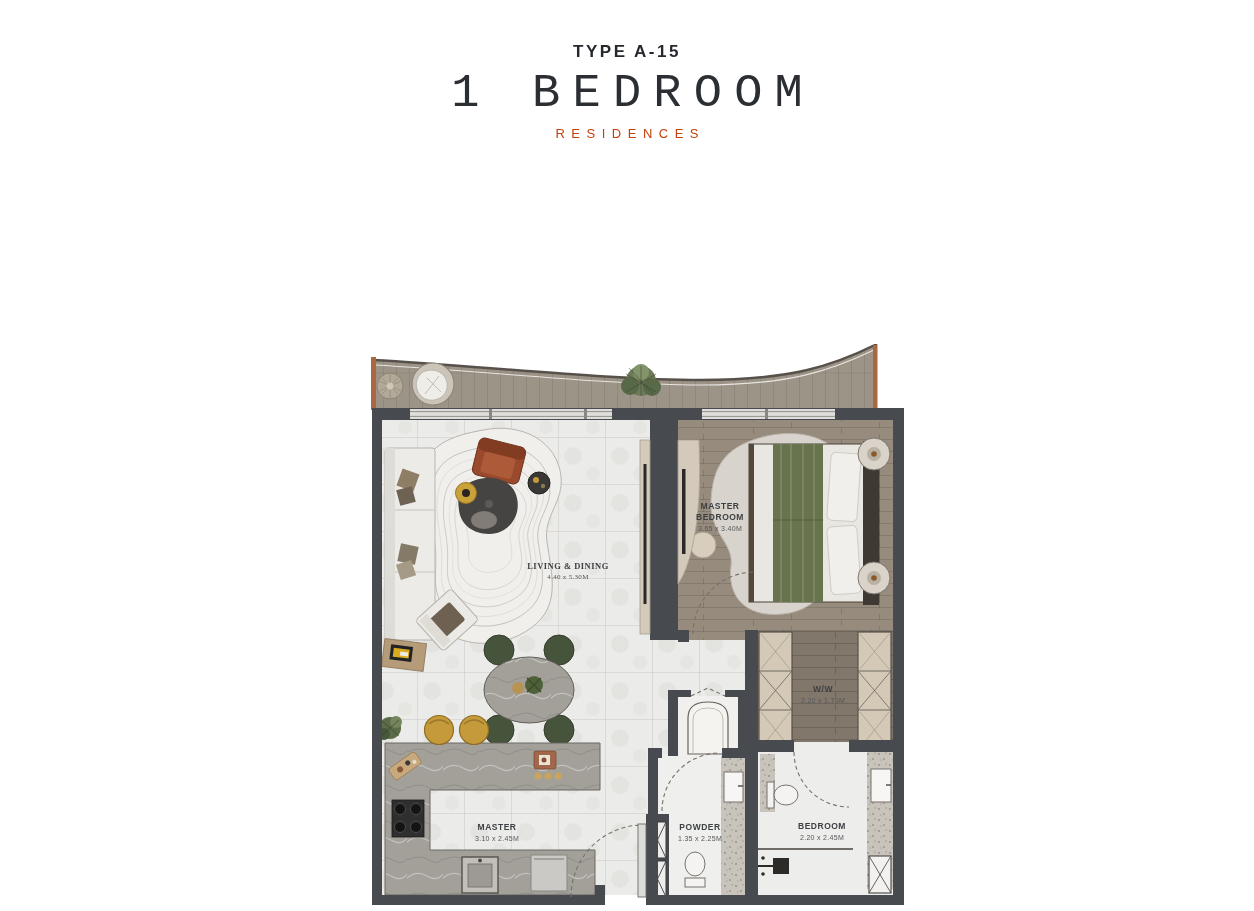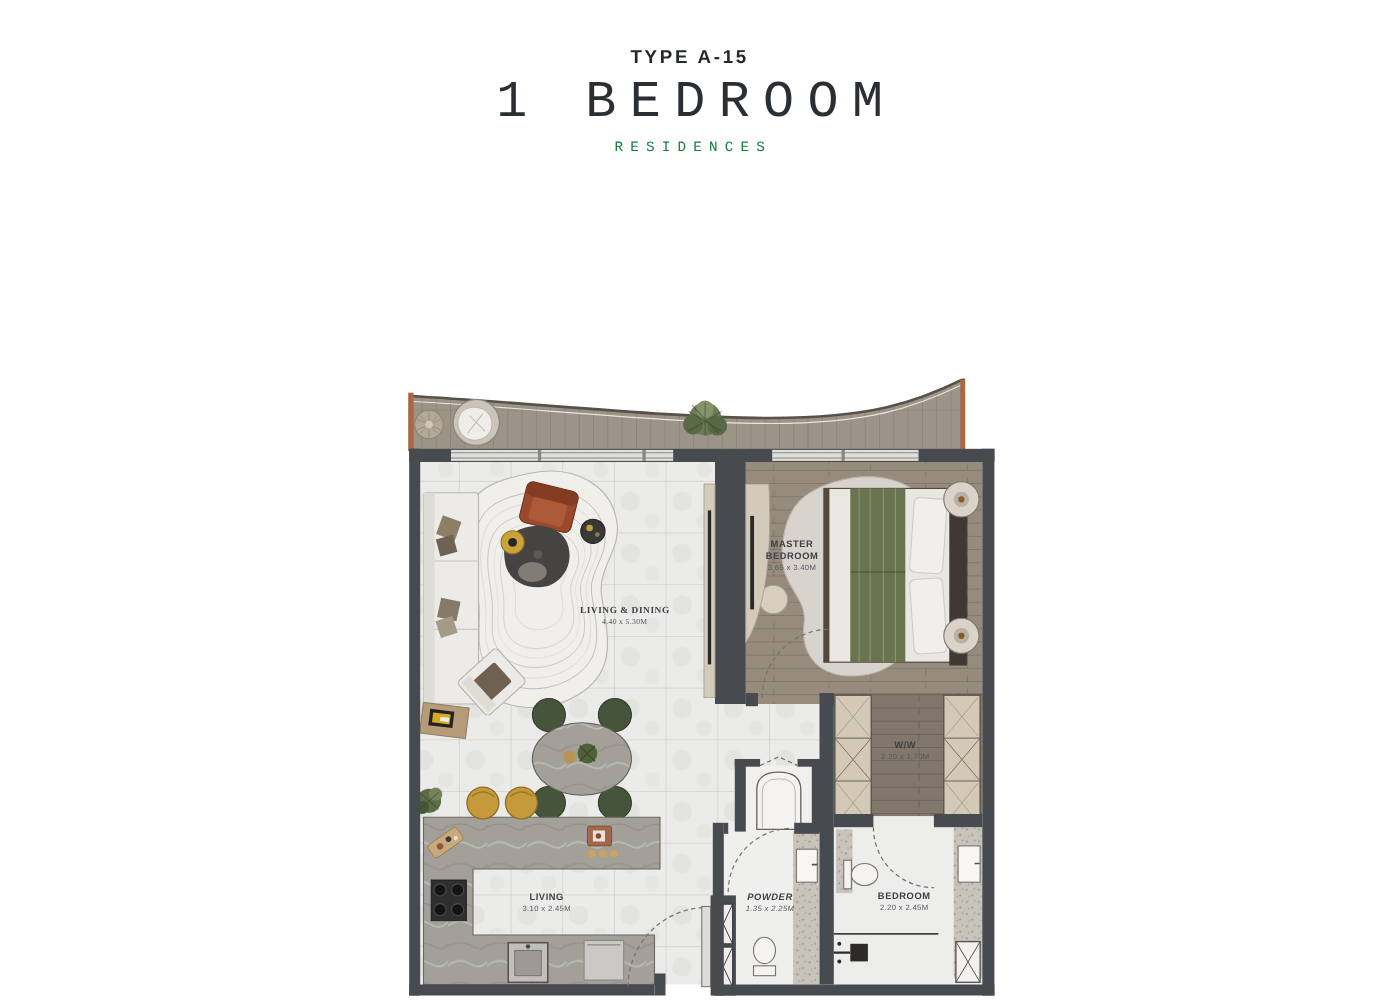--- a/index.html
+++ b/index.html
@@ -3,25 +3,25 @@
 <meta charset="utf-8">
 <style>
   html,body{margin:0;padding:0;background:#ffffff;}
   #page{position:relative;width:1254px;height:911px;background:#ffffff;overflow:hidden;
         font-family:"Liberation Sans",sans-serif;}
   
   #header{position:absolute;top:42px;left:0;width:1254px;text-align:center;}
   .type-label{font-size:17px;font-weight:bold;letter-spacing:2.5px;color:#25292d;}
   .main-title{margin-top:8px;font-family:Liberation Mono, monospace;font-weight:400;
               font-size:47px;letter-spacing:.26em;text-indent:.26em;color:#2b2f34;line-height:1;}
-  .sub-title{margin-top:9px;font-size:13px;letter-spacing:.5em;text-indent:.5em;color:#15803d;font-family:Liberation Mono, monospace;}
+  .sub-title{margin-top:9px;font-size:13px;letter-spacing:.5em;text-indent:.5em;color:#c2410c;}
   
   #plan{position:absolute;left:371px;top:344px;width:534px;height:562px;}
   #plan svg{position:absolute;left:0;top:0;}
-  .room-label{position:absolute;transform:translate(-50%,-50%);text-align:center;line-height:1.3;pointer-events:none;}
+  .room-label{position:absolute;transform:translate(-50%,-50%);text-align:center;line-height:1.3;pointer-events:none;margin-top:12px;}
   .room-name{font-size:8.5px;font-weight:bold;letter-spacing:.5px;color:#3e4144;}
   .room-dims{font-size:7px;letter-spacing:.3px;color:#55585b;margin-top:1px;}
   .w64{width:64px;}
 </style>
 </head>
 <body>
 
 <div id="page">
 
   <div id="header">
@@ -385,24 +385,24 @@
   </div>
   <div class="room-label w64" style="left:349px;top:161px;">
     <div class="room-name">MASTER BEDROOM</div>
     <div class="room-dims">3.65 x 3.40M</div>
   </div>
   <div class="room-label" style="left:452px;top:339px;text-align:center;">
     <div class="room-name">W/W</div>
     <div class="room-dims">2.20 x 1.70M</div>
   </div>
   <div class="room-label" style="left:126px;top:477px;">
-    <div class="room-name">LIVING</div>
+    <div class="room-name">MASTER</div>
     <div class="room-dims">3.10 x 2.45M</div>
   </div>
-  <div class="room-label" style="left:329px;top:477px;font-style:italic;">
+  <div class="room-label" style="left:329px;top:477px;">
     <div class="room-name">POWDER</div>
     <div class="room-dims">1.35 x 2.25M</div>
   </div>
   <div class="room-label" style="left:451px;top:476px;">
     <div class="room-name">BEDROOM</div>
     <div class="room-dims">2.20 x 2.45M</div>
   </div>
   </div>
 </div>
 

